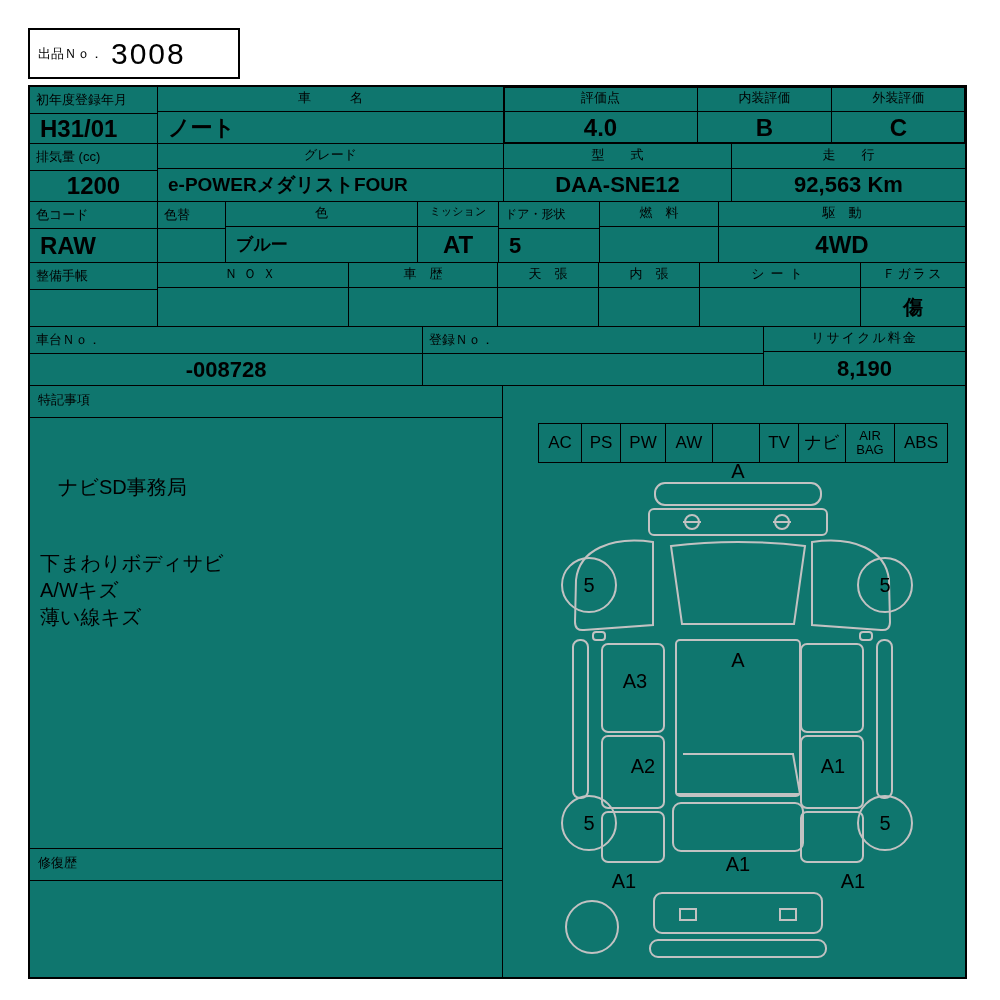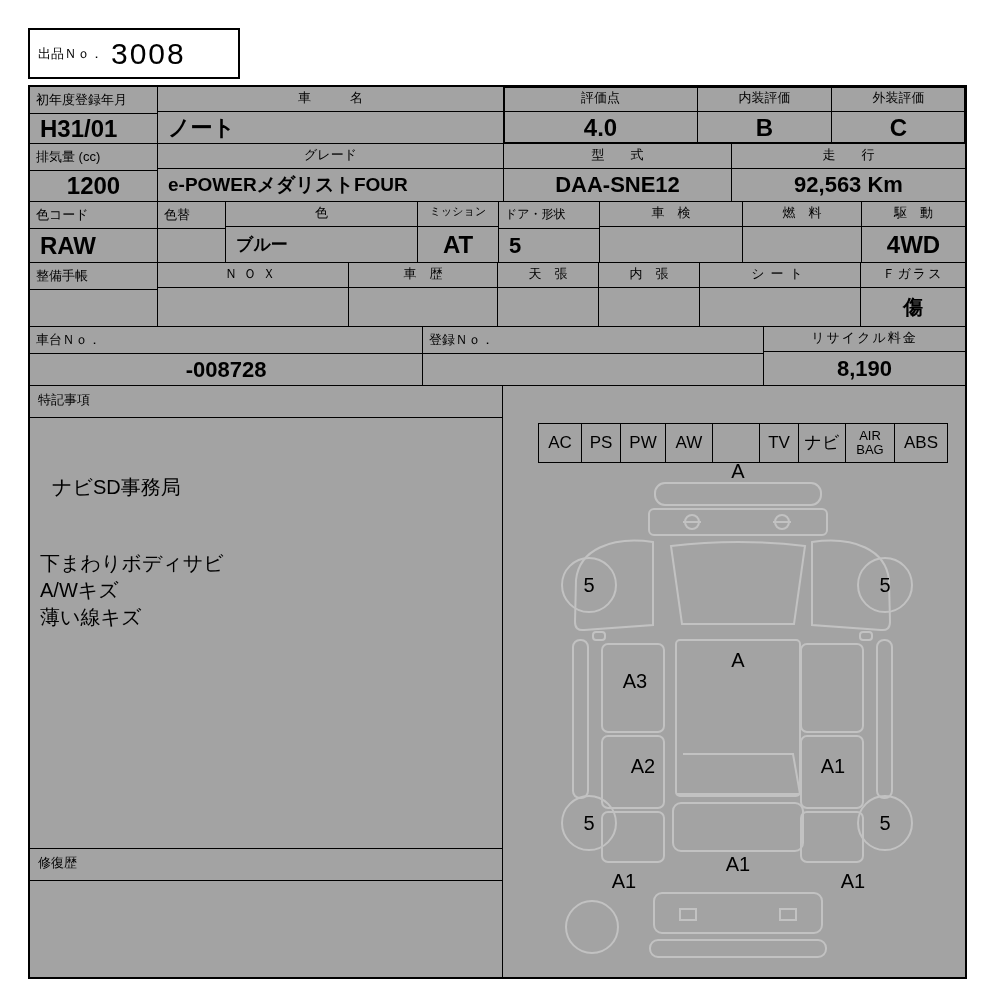--- a/index.html
+++ b/index.html
@@ -7,21 +7,21 @@
        font-family:"Liberation Sans","DejaVu Sans",sans-serif;position:relative;overflow:hidden}
 
   
   .lot-box{position:absolute;left:28px;top:28px;width:200px;height:47px;border:2px solid #000;
            display:flex;align-items:center;gap:8px;padding-left:8px;background:#fff}
   .lot-label{font-size:13px;white-space:nowrap}
   .lot-number{font-size:30px;font-weight:normal;letter-spacing:2px}
 
   
   .sheet{position:absolute;left:28px;top:85px;width:935px;height:890px;border:2px solid #000;
-         display:flex;flex-direction:column;background:#a3a3a3}
+         display:flex;flex-direction:column;background:#0f766e}
   .prow{display:flex;border-bottom:1px solid #000;min-height:0}
   .prow.r6{border-bottom:none;flex:1}
   .col{display:flex;flex-direction:column;border-right:1px solid #000;min-width:0}
   .col.last{border-right:none;flex:1}
   .lbl{height:22px;font-size:13px;padding:4px 6px 0;border-bottom:1px solid #000;
        white-space:nowrap;overflow:hidden}
   .lbl.c{text-align:center;padding:2px 2px 0}
   .val{flex:1;display:flex;align-items:center;font-weight:bold;font-size:24px;
        padding:0 10px;white-space:nowrap;overflow:hidden}
   .val.c{justify-content:center;padding:0 2px}
@@ -29,21 +29,21 @@
   .ls2{letter-spacing:2px}.ls6{letter-spacing:6px}
   .lbl.f11{font-size:11px}.lbl.f12{font-size:12px}
 
   
   .eval-block{display:flex;outline:2px solid #000;outline-offset:-1px}
 
   
   .notes-col{width:472px;display:flex;flex-direction:column;border-right:1px solid #000}
   .sec-lbl{height:26px;font-size:13px;padding:5px 8px 0;border-bottom:1px solid #000}
   .notes-area{flex:1;position:relative;font-size:20px}
-  .note-line1{position:absolute;left:22px;top:56px}
+  .note-line1{position:absolute;left:28px;top:56px}
   .note-block{position:absolute;left:10px;top:132px;line-height:27px}
   .repair-lbl{height:26px;font-size:13px;padding:5px 8px 0;border-top:1px solid #000;border-bottom:1px solid #000}
   .repair-area{height:96px}
 
   .equip-col{position:relative;flex:1;display:flex;flex-direction:column}
   .equip-header{height:26px;font-size:13px;text-align:center;padding-top:5px}
   .equip-row{position:absolute;top:37px;right:17px;display:flex}
   .eq{border:1px solid #000;margin-left:-1px;height:38px;display:flex;align-items:center;
       justify-content:center;font-size:17px;white-space:pre-line;text-align:center;line-height:1.05}
   .eq.sm{font-size:13px}
@@ -122,24 +122,20 @@
         <div class="lbl c">色</div>
         <div class="val f17">ブルー</div>
       </div>
       <div class="col" style="width:80px">
         <div class="lbl c f11">ミッション</div>
         <div class="val c">AT</div>
       </div>
       <div class="col" style="width:100px">
         <div class="lbl f12">ドア・形状</div>
         <div class="val f22">5</div>
-      </div>
-      <div class="col" style="width:142px">
-        <div class="lbl c">車　検</div>
-        <div class="val"></div>
       </div>
       <div class="col" style="width:118px">
         <div class="lbl c">燃　料</div>
         <div class="val"></div>
       </div>
       <div class="col last">
         <div class="lbl c">駆　動</div>
         <div class="val c">4WD</div>
       </div>
     </div>

